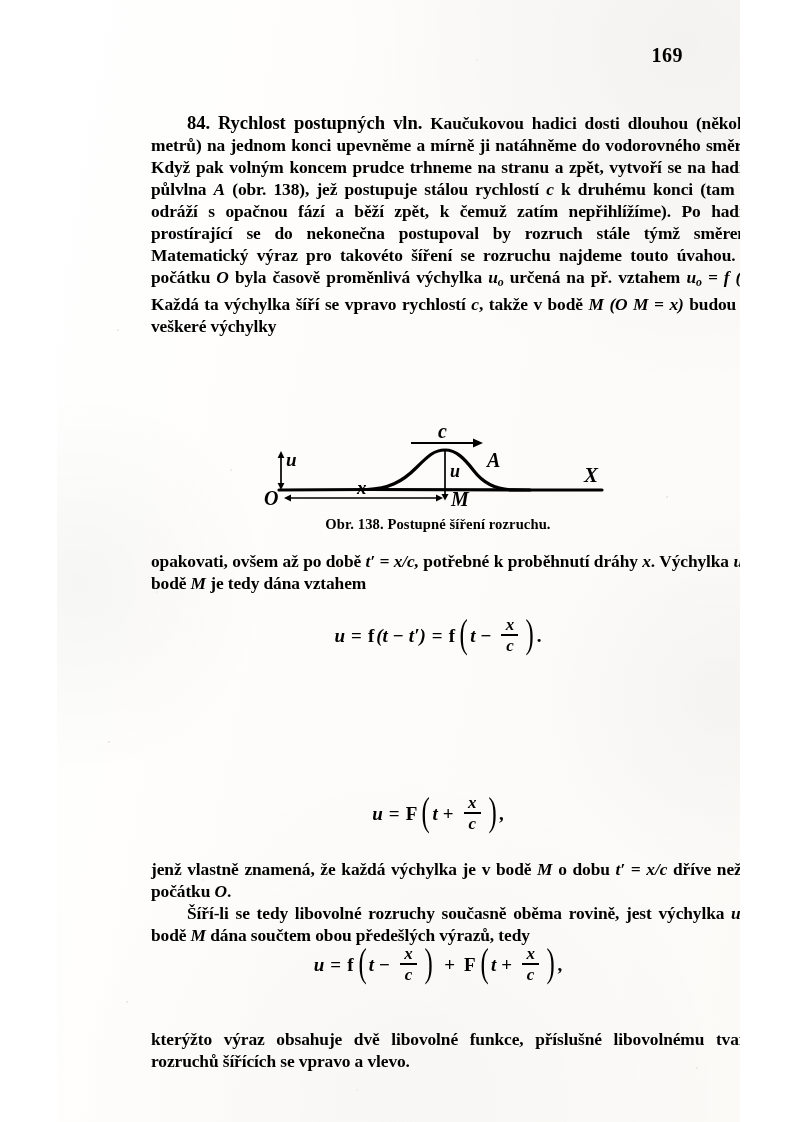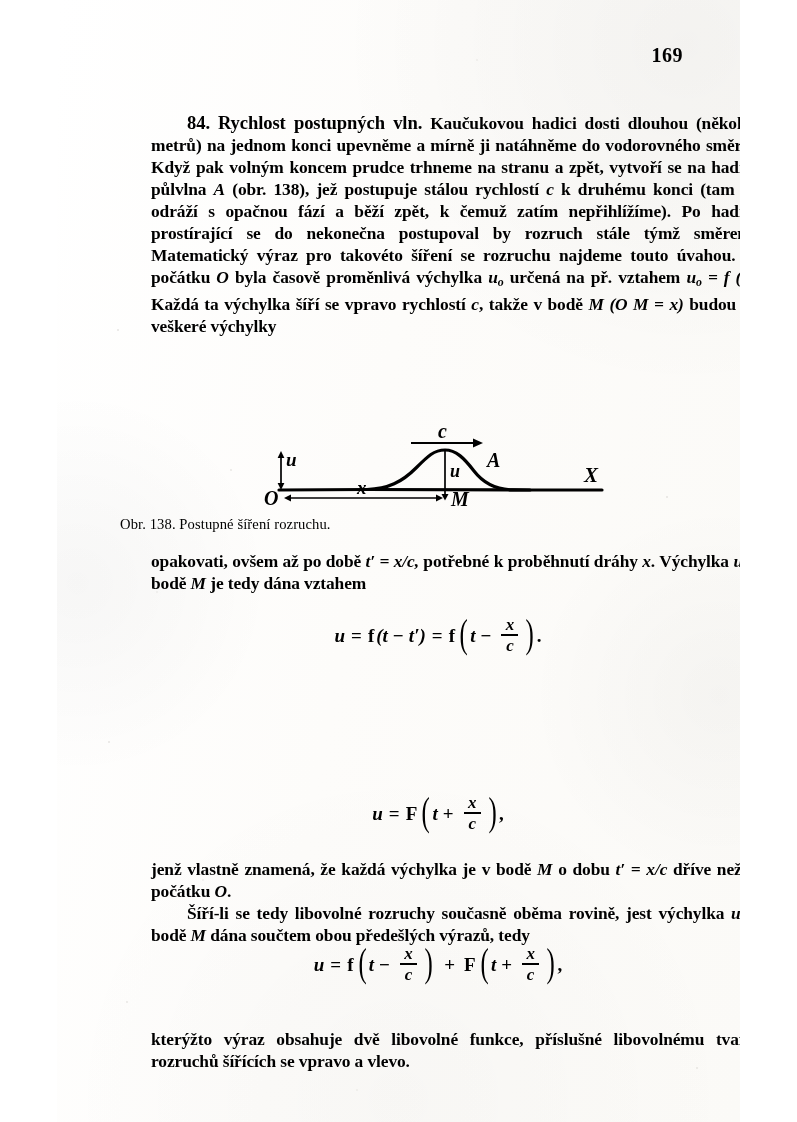--- a/index.html
+++ b/index.html
@@ -106,23 +106,23 @@
     top: 424px;
     width: 636px;
   }
   .fig-canvas {
     position: relative;
     width: 636px;
     height: 86px;
   }
   .fig-caption {
     margin-top: 6px;
-    text-align: left;
+    text-align: center;
     font-size: 14.6px;
-    font-weight: normal;
+    font-weight: bold;
     letter-spacing: 0.1px;
   }
 
   
   .formula {
     position: absolute;
     width: 636px;
     left: 63px;
     text-align: center;
     font-size: 19px;

